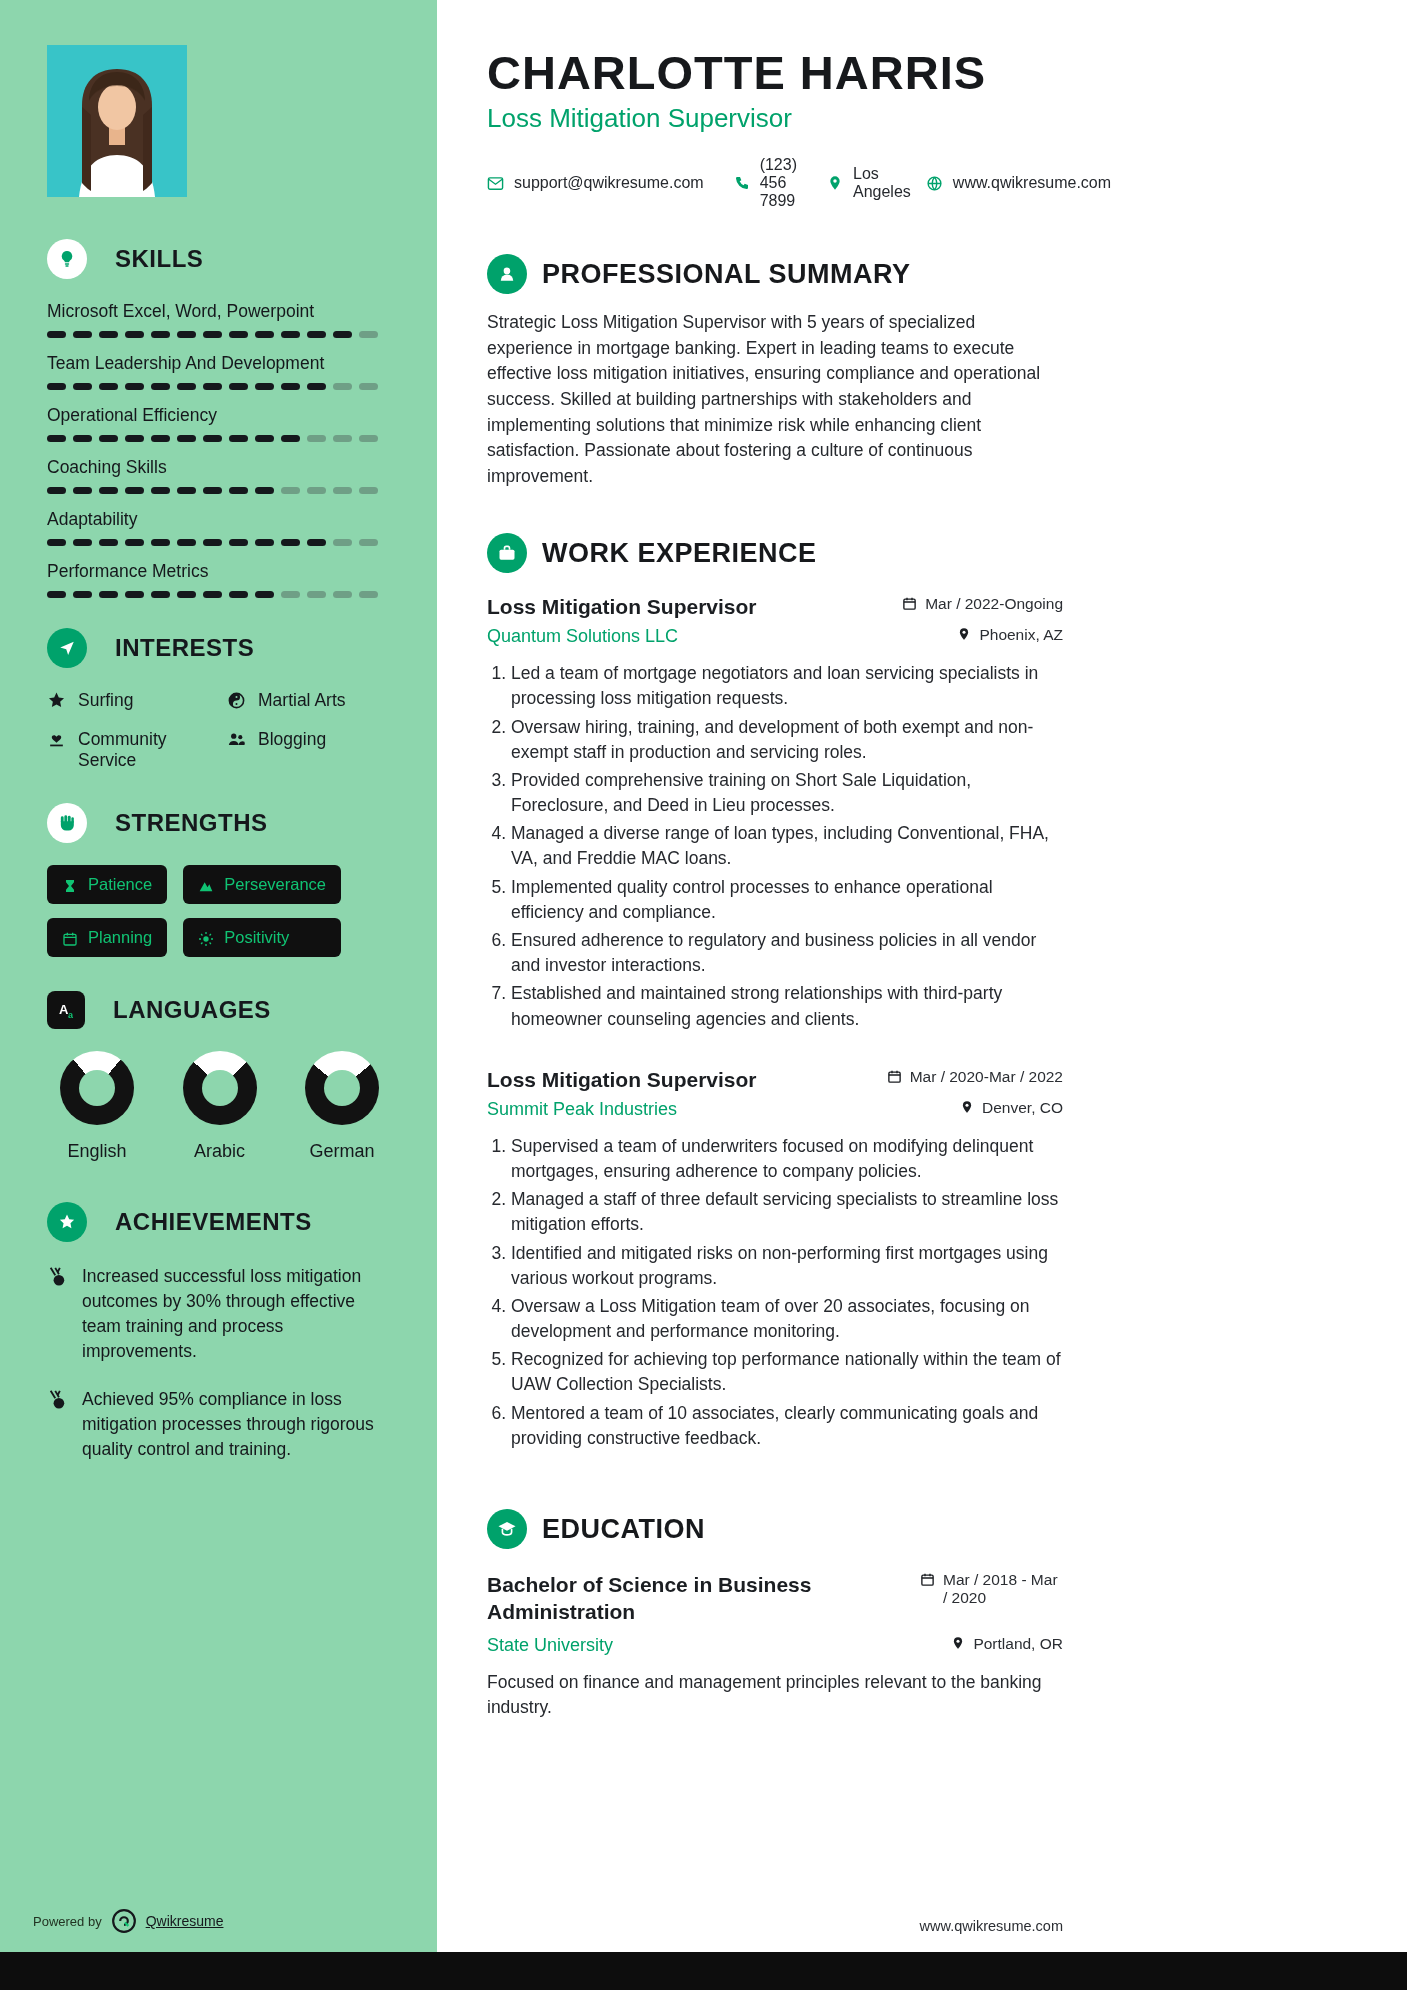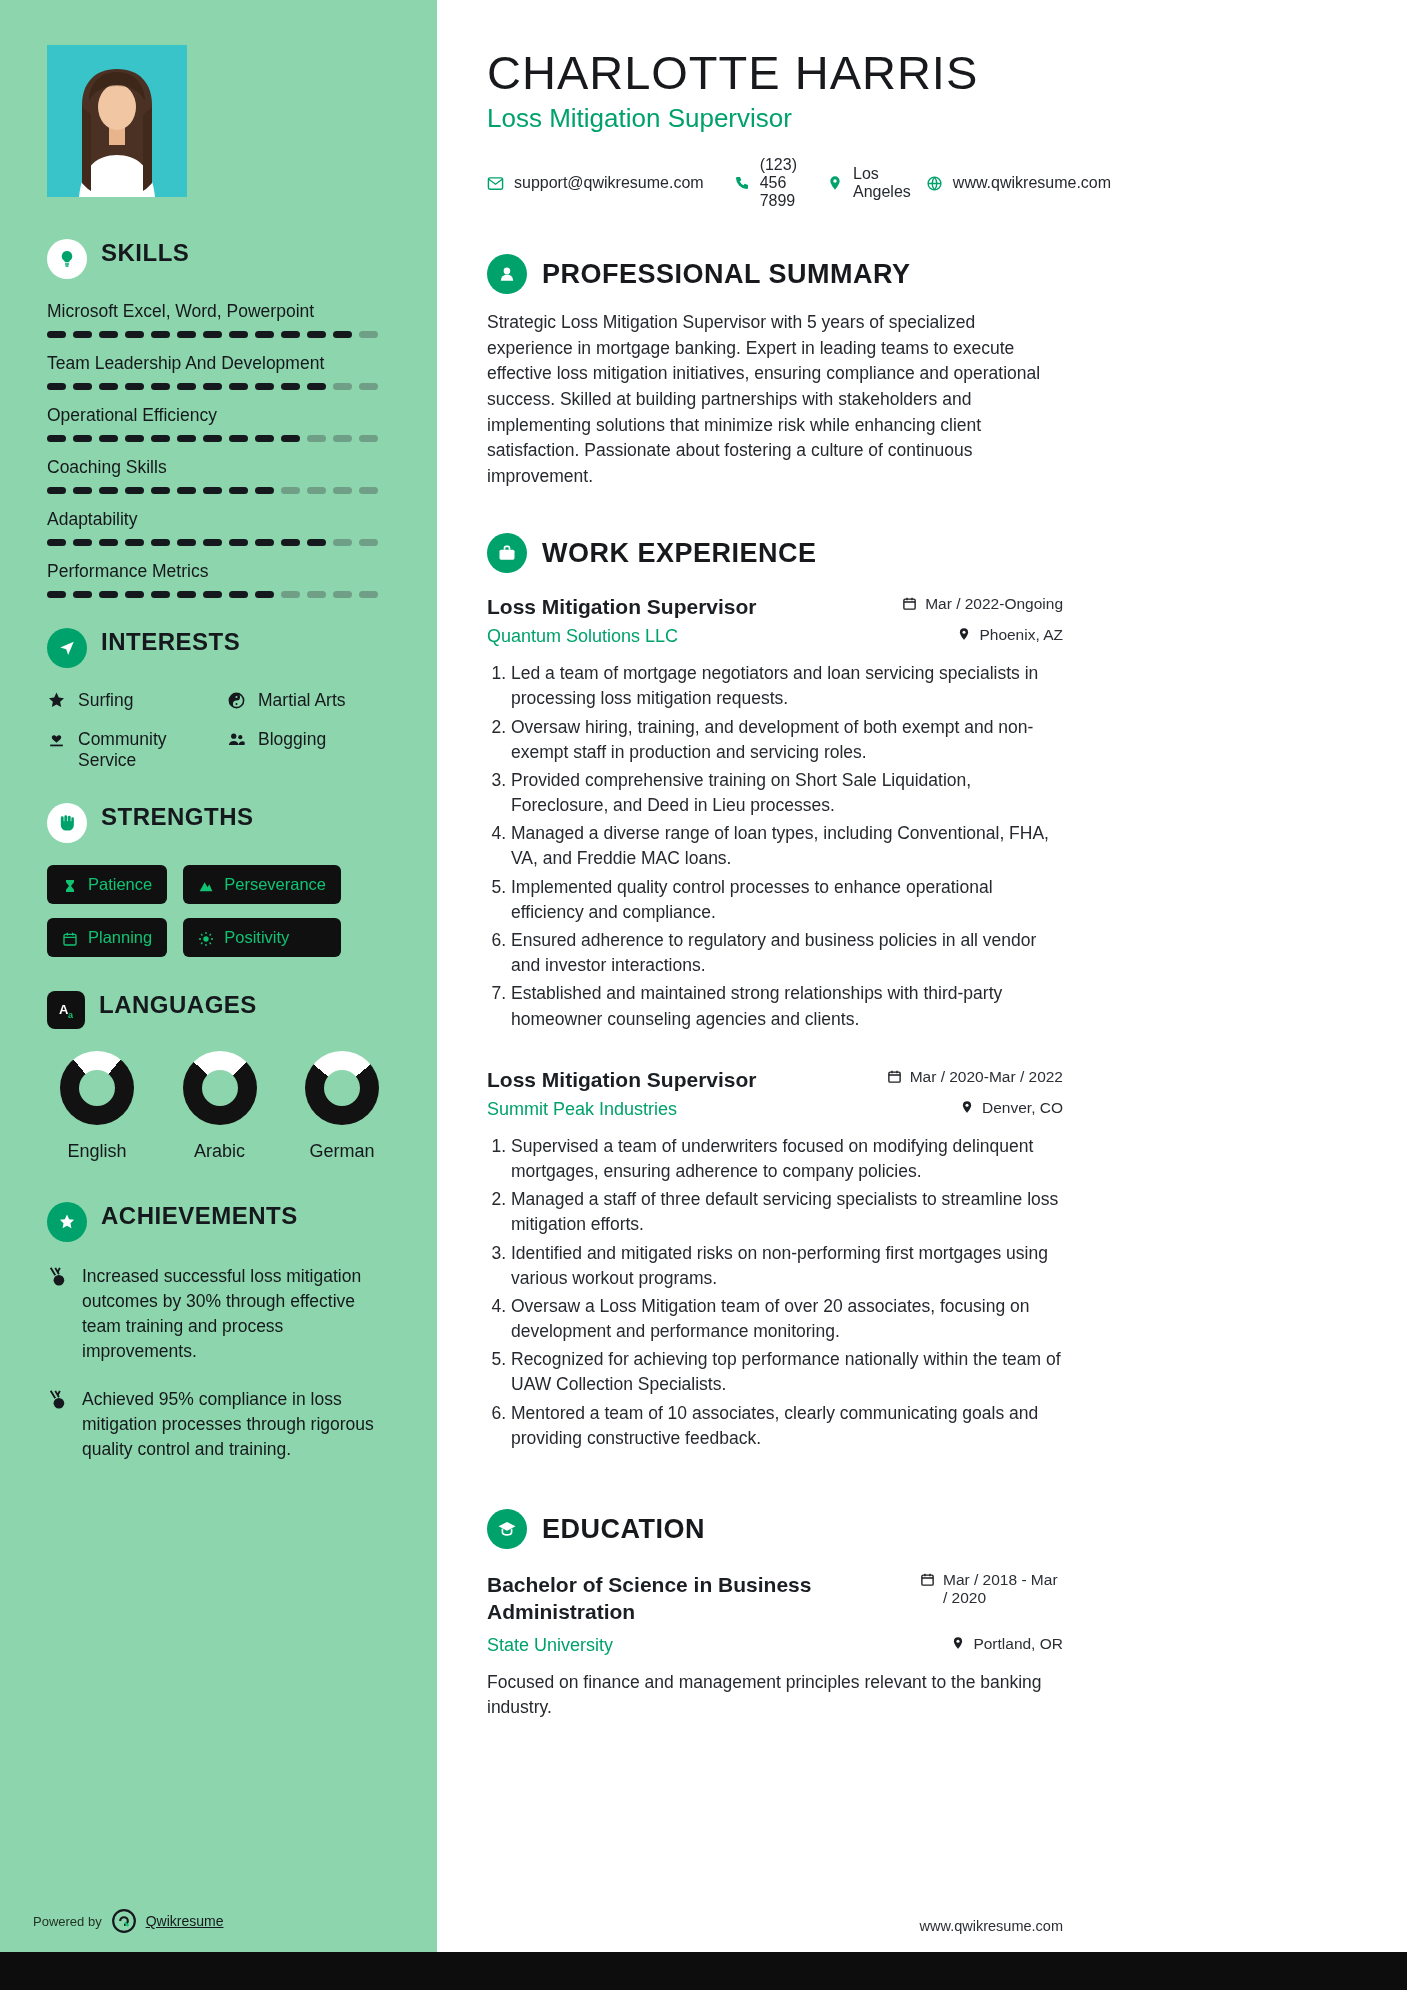--- a/index.html
+++ b/index.html
@@ -16,21 +16,21 @@
   *{margin:0;padding:0;box-sizing:border-box}
   html,body{background:#e8e8e8}
   body{font-family:"Liberation Sans","DejaVu Sans",sans-serif;color:var(--text-body)}
   .page{width:1407px;height:1990px;background:#fff;position:relative;margin:0 auto;overflow:hidden;display:flex;flex-direction:column}
   .content{display:flex;flex:1;min-height:0}
 
   
   .sidebar{width:437px;flex:none;background:var(--sidebar-bg);padding:45px 45px 0 47px}
   .photo{width:140px;height:152px;overflow:hidden}
   .side-section{margin-top:40px}
-  .side-head{display:flex;gap:14px;margin-bottom:22px}
+  .side-head{display:flex;align-items:center;gap:28px;margin-bottom:22px}
   .side-head h2{font-size:24px;font-weight:bold;color:var(--text-dark);letter-spacing:.5px}
   .icon-circle{width:40px;height:40px;border-radius:50%;display:flex;align-items:center;justify-content:center;flex:none}
   .icon-circle.white{background:#fff;color:var(--accent)}
   .icon-circle.green{background:var(--accent);color:#fff}
   .icon-square{width:38px;height:38px;border-radius:8px;background:var(--pill-bg);color:#fff;display:flex;align-items:center;justify-content:center;flex:none}
 
   .skill{margin-bottom:15px}
   .skill-label{font-size:17.5px;color:var(--text-dark);margin-bottom:9px}
   .skill-bar{display:flex;gap:7px}
   .dash{width:19px;height:7px;border-radius:4px;display:inline-block}
@@ -50,21 +50,21 @@
   .donut{width:74px;height:74px;border-radius:50%;position:relative}
   .donut::after{content:"";position:absolute;inset:19px;border-radius:50%;background:var(--sidebar-bg)}
   .donut-label{margin-top:16px;font-size:18px;color:var(--text-dark)}
 
   .ach-item{display:flex;gap:13px;margin-bottom:24px;align-items:flex-start}
   .ach-item .glyph{flex:none;color:var(--text-dark);margin-top:2px}
   .ach-item p{font-size:17.5px;line-height:1.42;color:var(--text-dark)}
 
   
   .main{width:626px;flex:none;padding:48px 0 0 50px}
-  .name{font-size:47px;font-weight:normal;color:#17191c;letter-spacing:1px;line-height:1.05}
+  .name{font-size:47px;font-weight:bold;color:#17191c;letter-spacing:1px;line-height:1.05}
   .role{font-size:26px;color:var(--accent);margin-top:6px}
   .contact-rows{margin-top:22px;display:flex;flex-direction:row;gap:15px}
   .contact-row{display:flex;gap:30px;align-items:center}
   .contact-item{display:flex;gap:10px;align-items:center;font-size:16px;color:var(--text-body)}
   .contact-item .glyph{color:var(--accent);display:flex}
 
   .m-section{margin-top:44px}
   .m-head{display:flex;align-items:center;gap:15px}
   .m-head h2{font-size:27px;font-weight:bold;color:#17191c;letter-spacing:.5px}
   .summary-text{margin-top:16px;font-size:17.5px;line-height:1.46;color:var(--text-body)}

